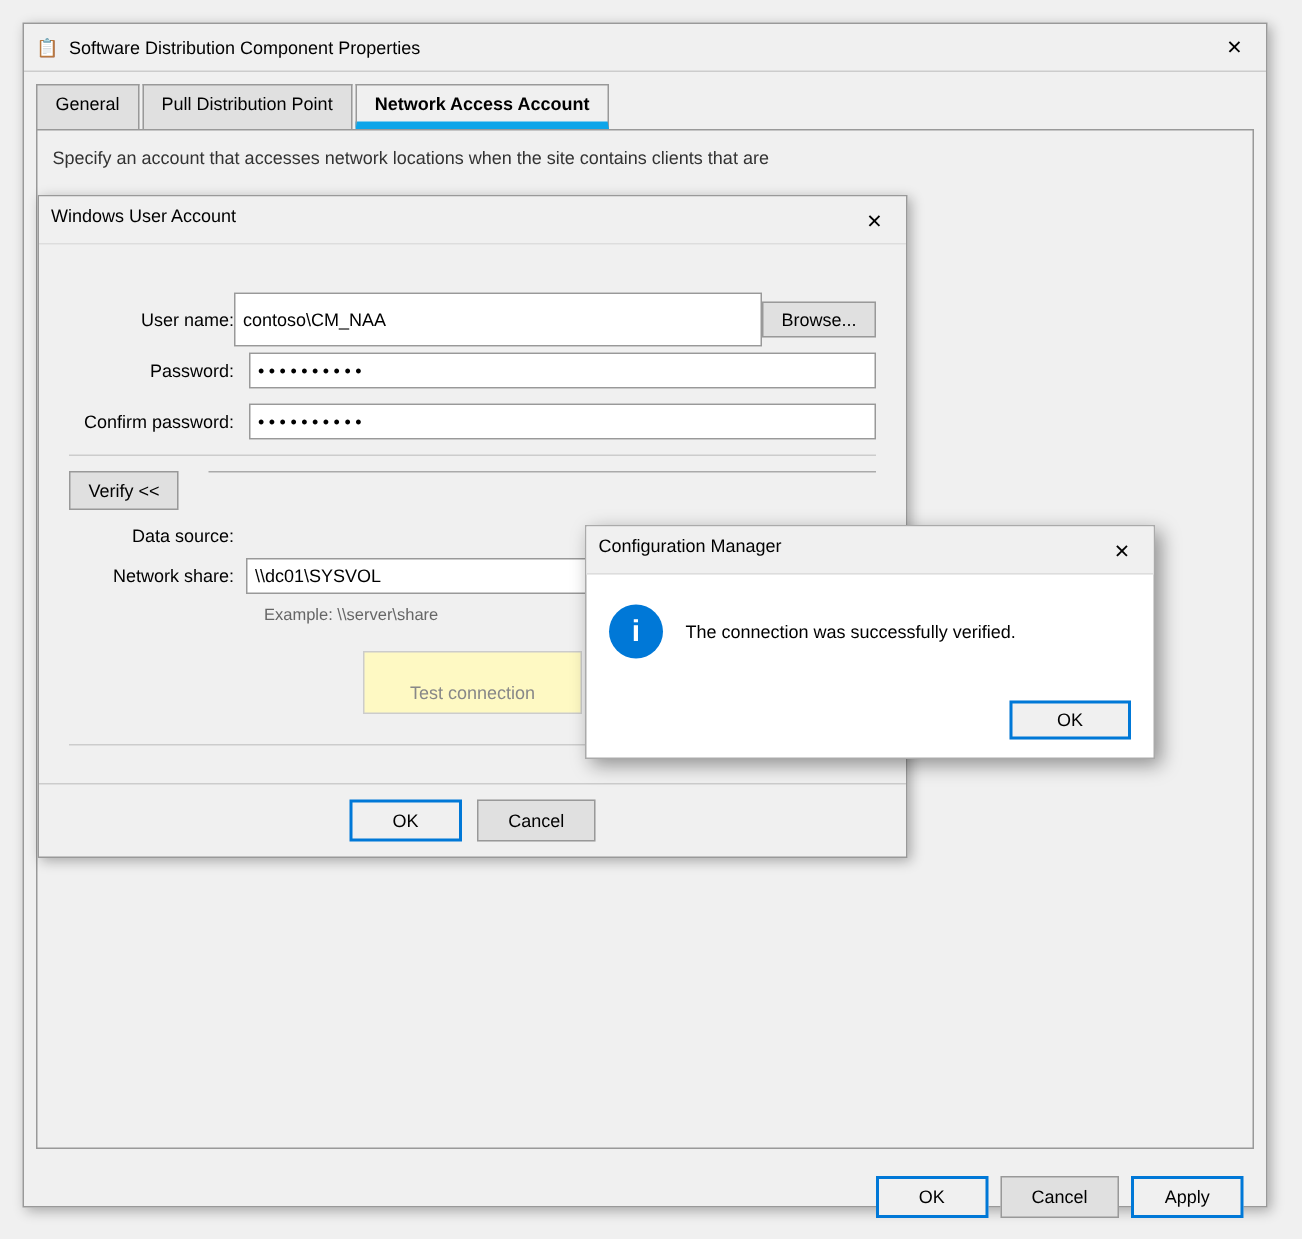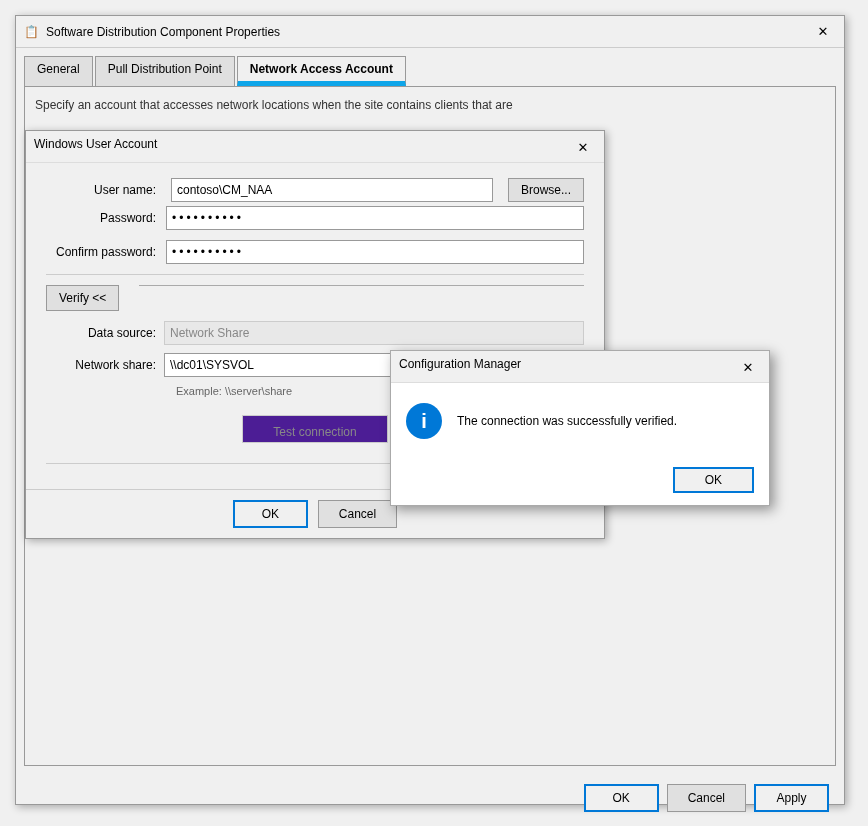--- a/index.html
+++ b/index.html
@@ -174,34 +174,35 @@
       margin-bottom: 8px;
     }
 
     .user-account-content {
       padding: 15px 0;
     }
 
     .user-name-row {
       display: flex;
       align-items: center;
-      gap: 15px;
+      gap: 0;
       padding: 0 20px;
       margin-bottom: 4px;
+      margin-top: 17px;
     }
 
     .user-name-label {
       width: 110px;
       font-size: 12px;
       text-align: right;
     }
 
     .user-name-input {
       flex: 1;
-      height: 24px;
+      height: 36px;
       border: 1px solid #999;
       padding: 2px 5px;
       font-size: 12px;
       background: #fff;
     }
 
     .browse-btn {
       padding: 3px 12px;
       height: 24px;
       border: 1px solid #999;
@@ -273,24 +274,24 @@
       background: #fff;
     }
 
     .test-connection-row {
       display: flex;
       justify-content: center;
       padding: 10px 20px;
     }
 
     .test-conn-btn {
-      padding: 9px 30px;
+      padding: 20px 30px;
       height: 28px;
       border: 1px solid #ccc;
-      background: #4c1d95;
+      background: #fef9c3;
       color: #888;
       cursor: not-allowed;
       font-size: 12px;
     }
 
     .user-dialog-footer {
       display: flex;
       justify-content: center;
       gap: 10px;
       padding: 10px 20px;
@@ -429,21 +430,20 @@
 
     <hr class="divider-line">
 
     <div class="verify-row">
       <button class="verify-btn">Verify &lt;&lt;</button>
       <div class="verify-line"></div>
     </div>
 
     <div class="data-source-row">
       <span class="ds-label">Data source:</span>
-      <input class="ds-input" type="text" value="Network Share" readonly="" style="">
     </div>
 
     <div class="data-source-row">
       <span class="ds-label">Network share:</span>
       <input class="network-share-input" type="text" value="\\dc01\SYSVOL" style="">
     </div>
     <div class="hint-text">Example: \\server\share</div>
 
     <div class="test-connection-row">
       <button class="test-conn-btn">Test connection</button>

